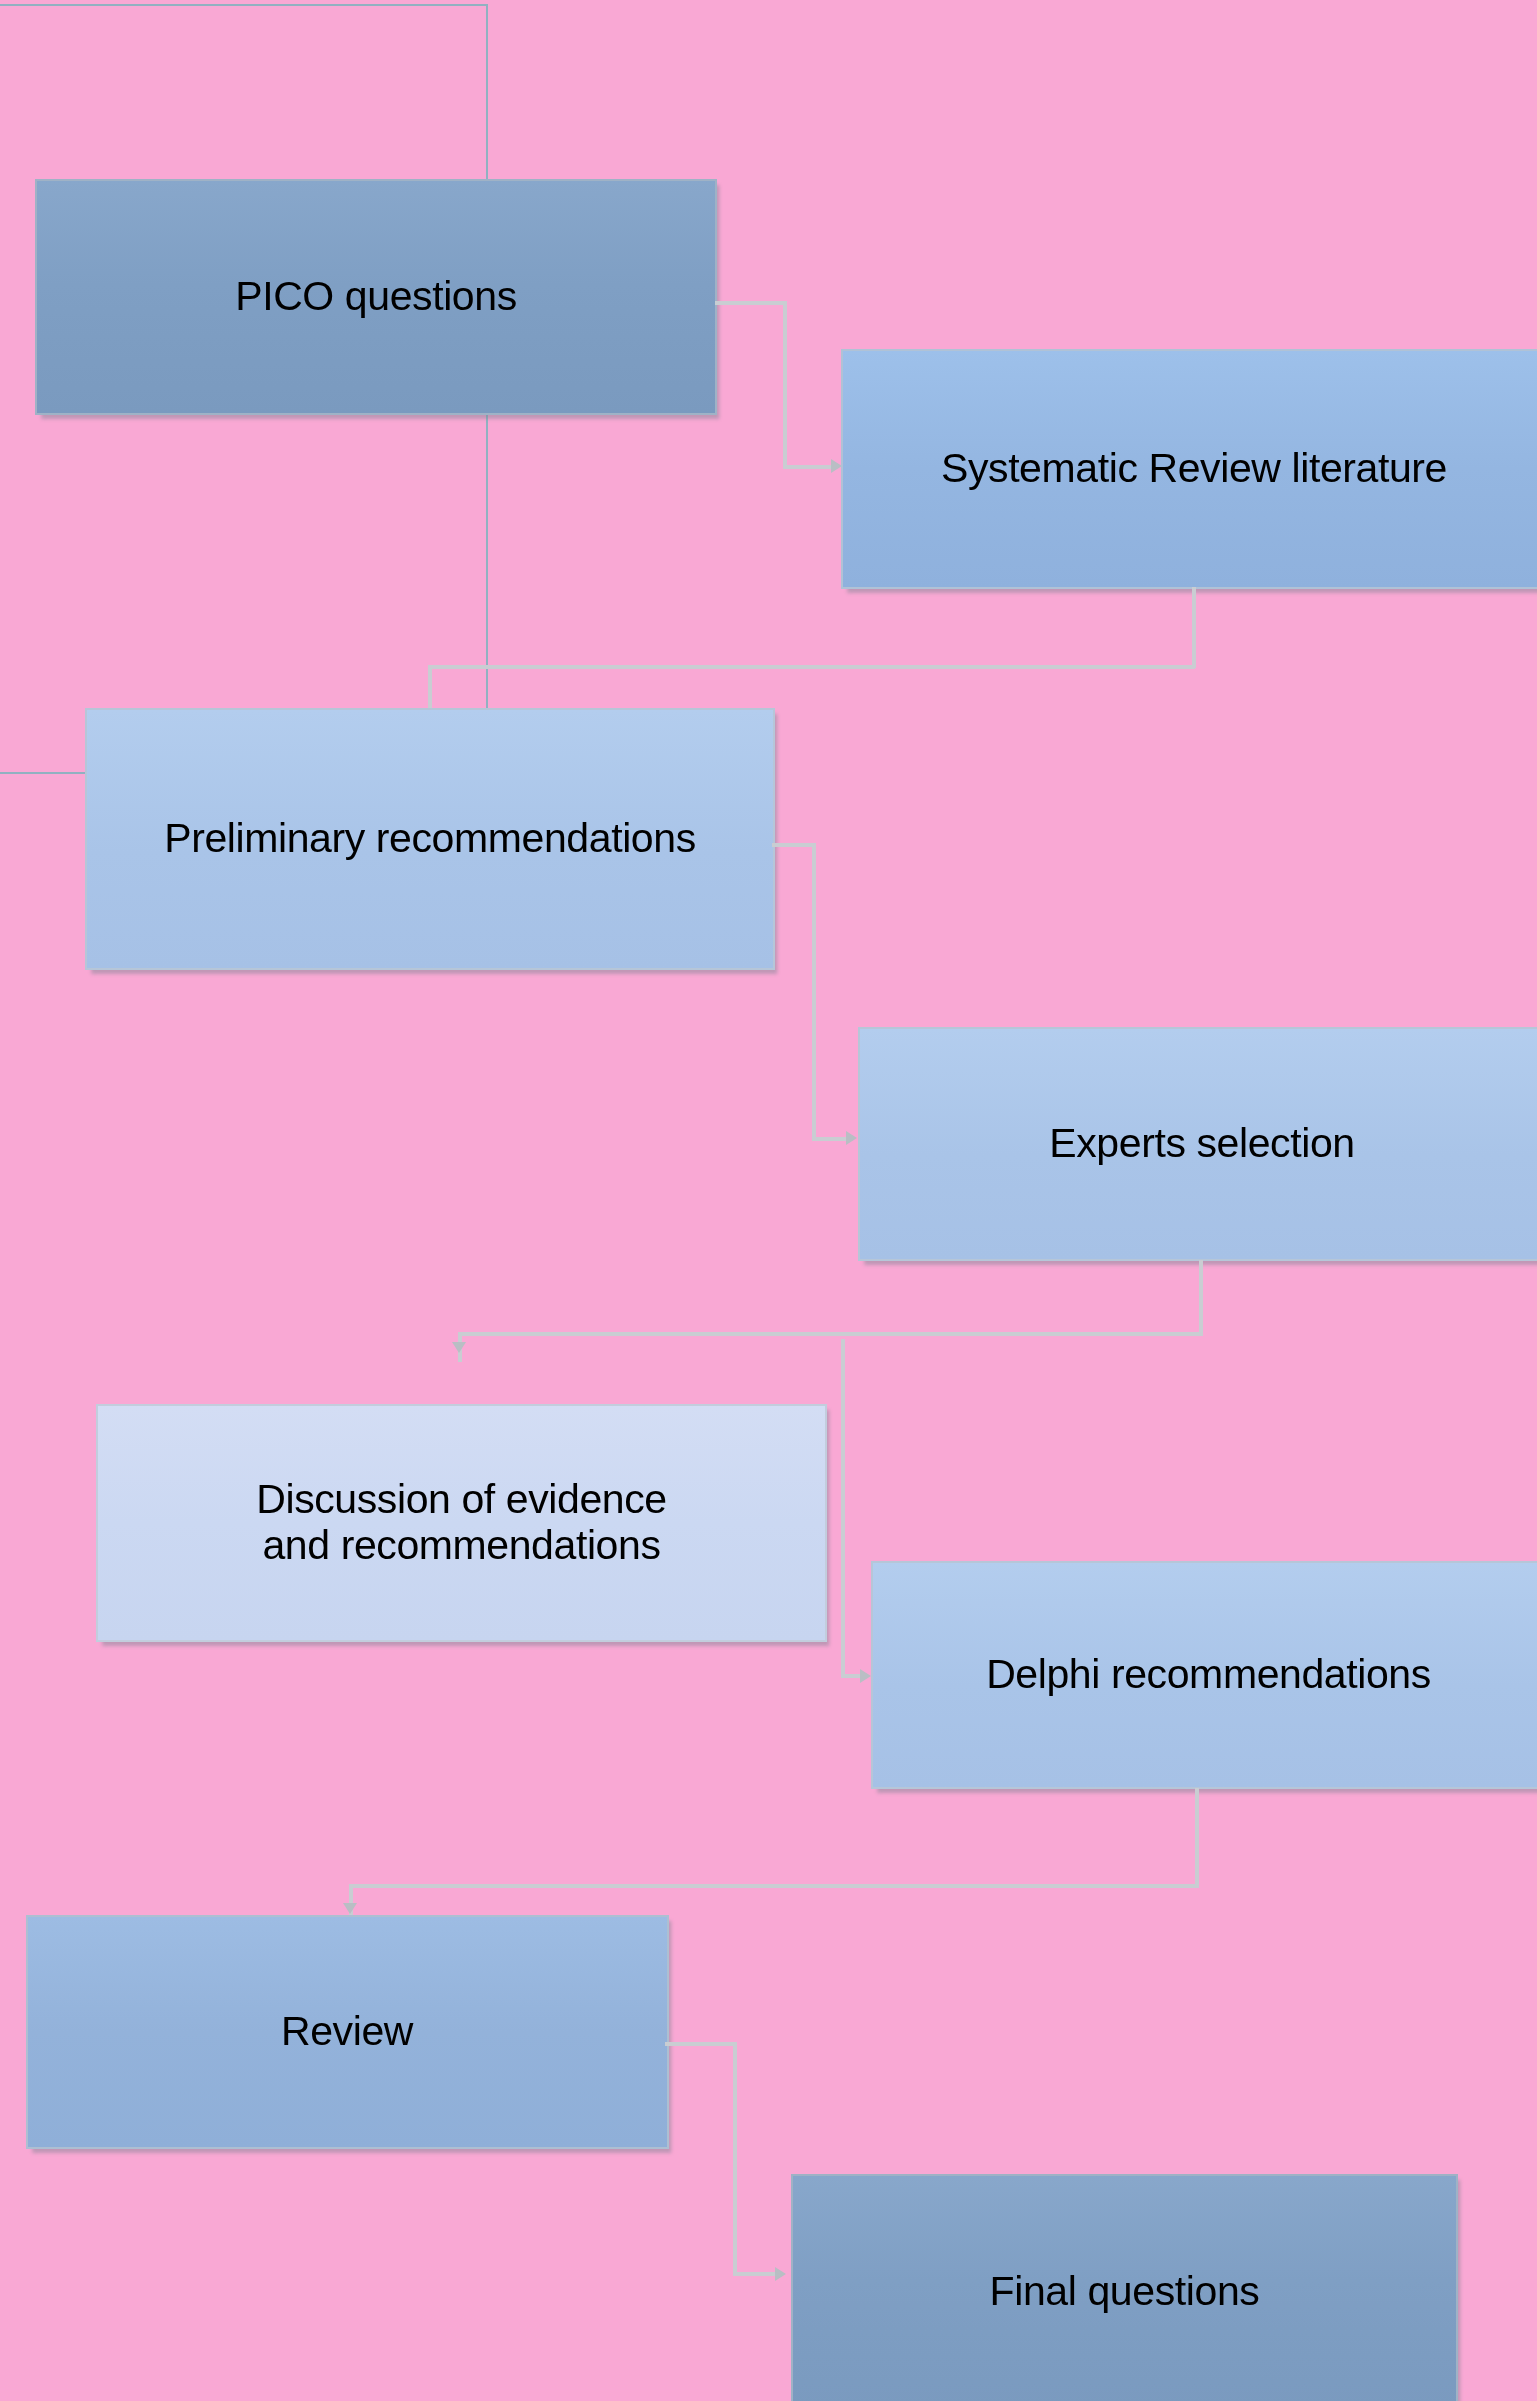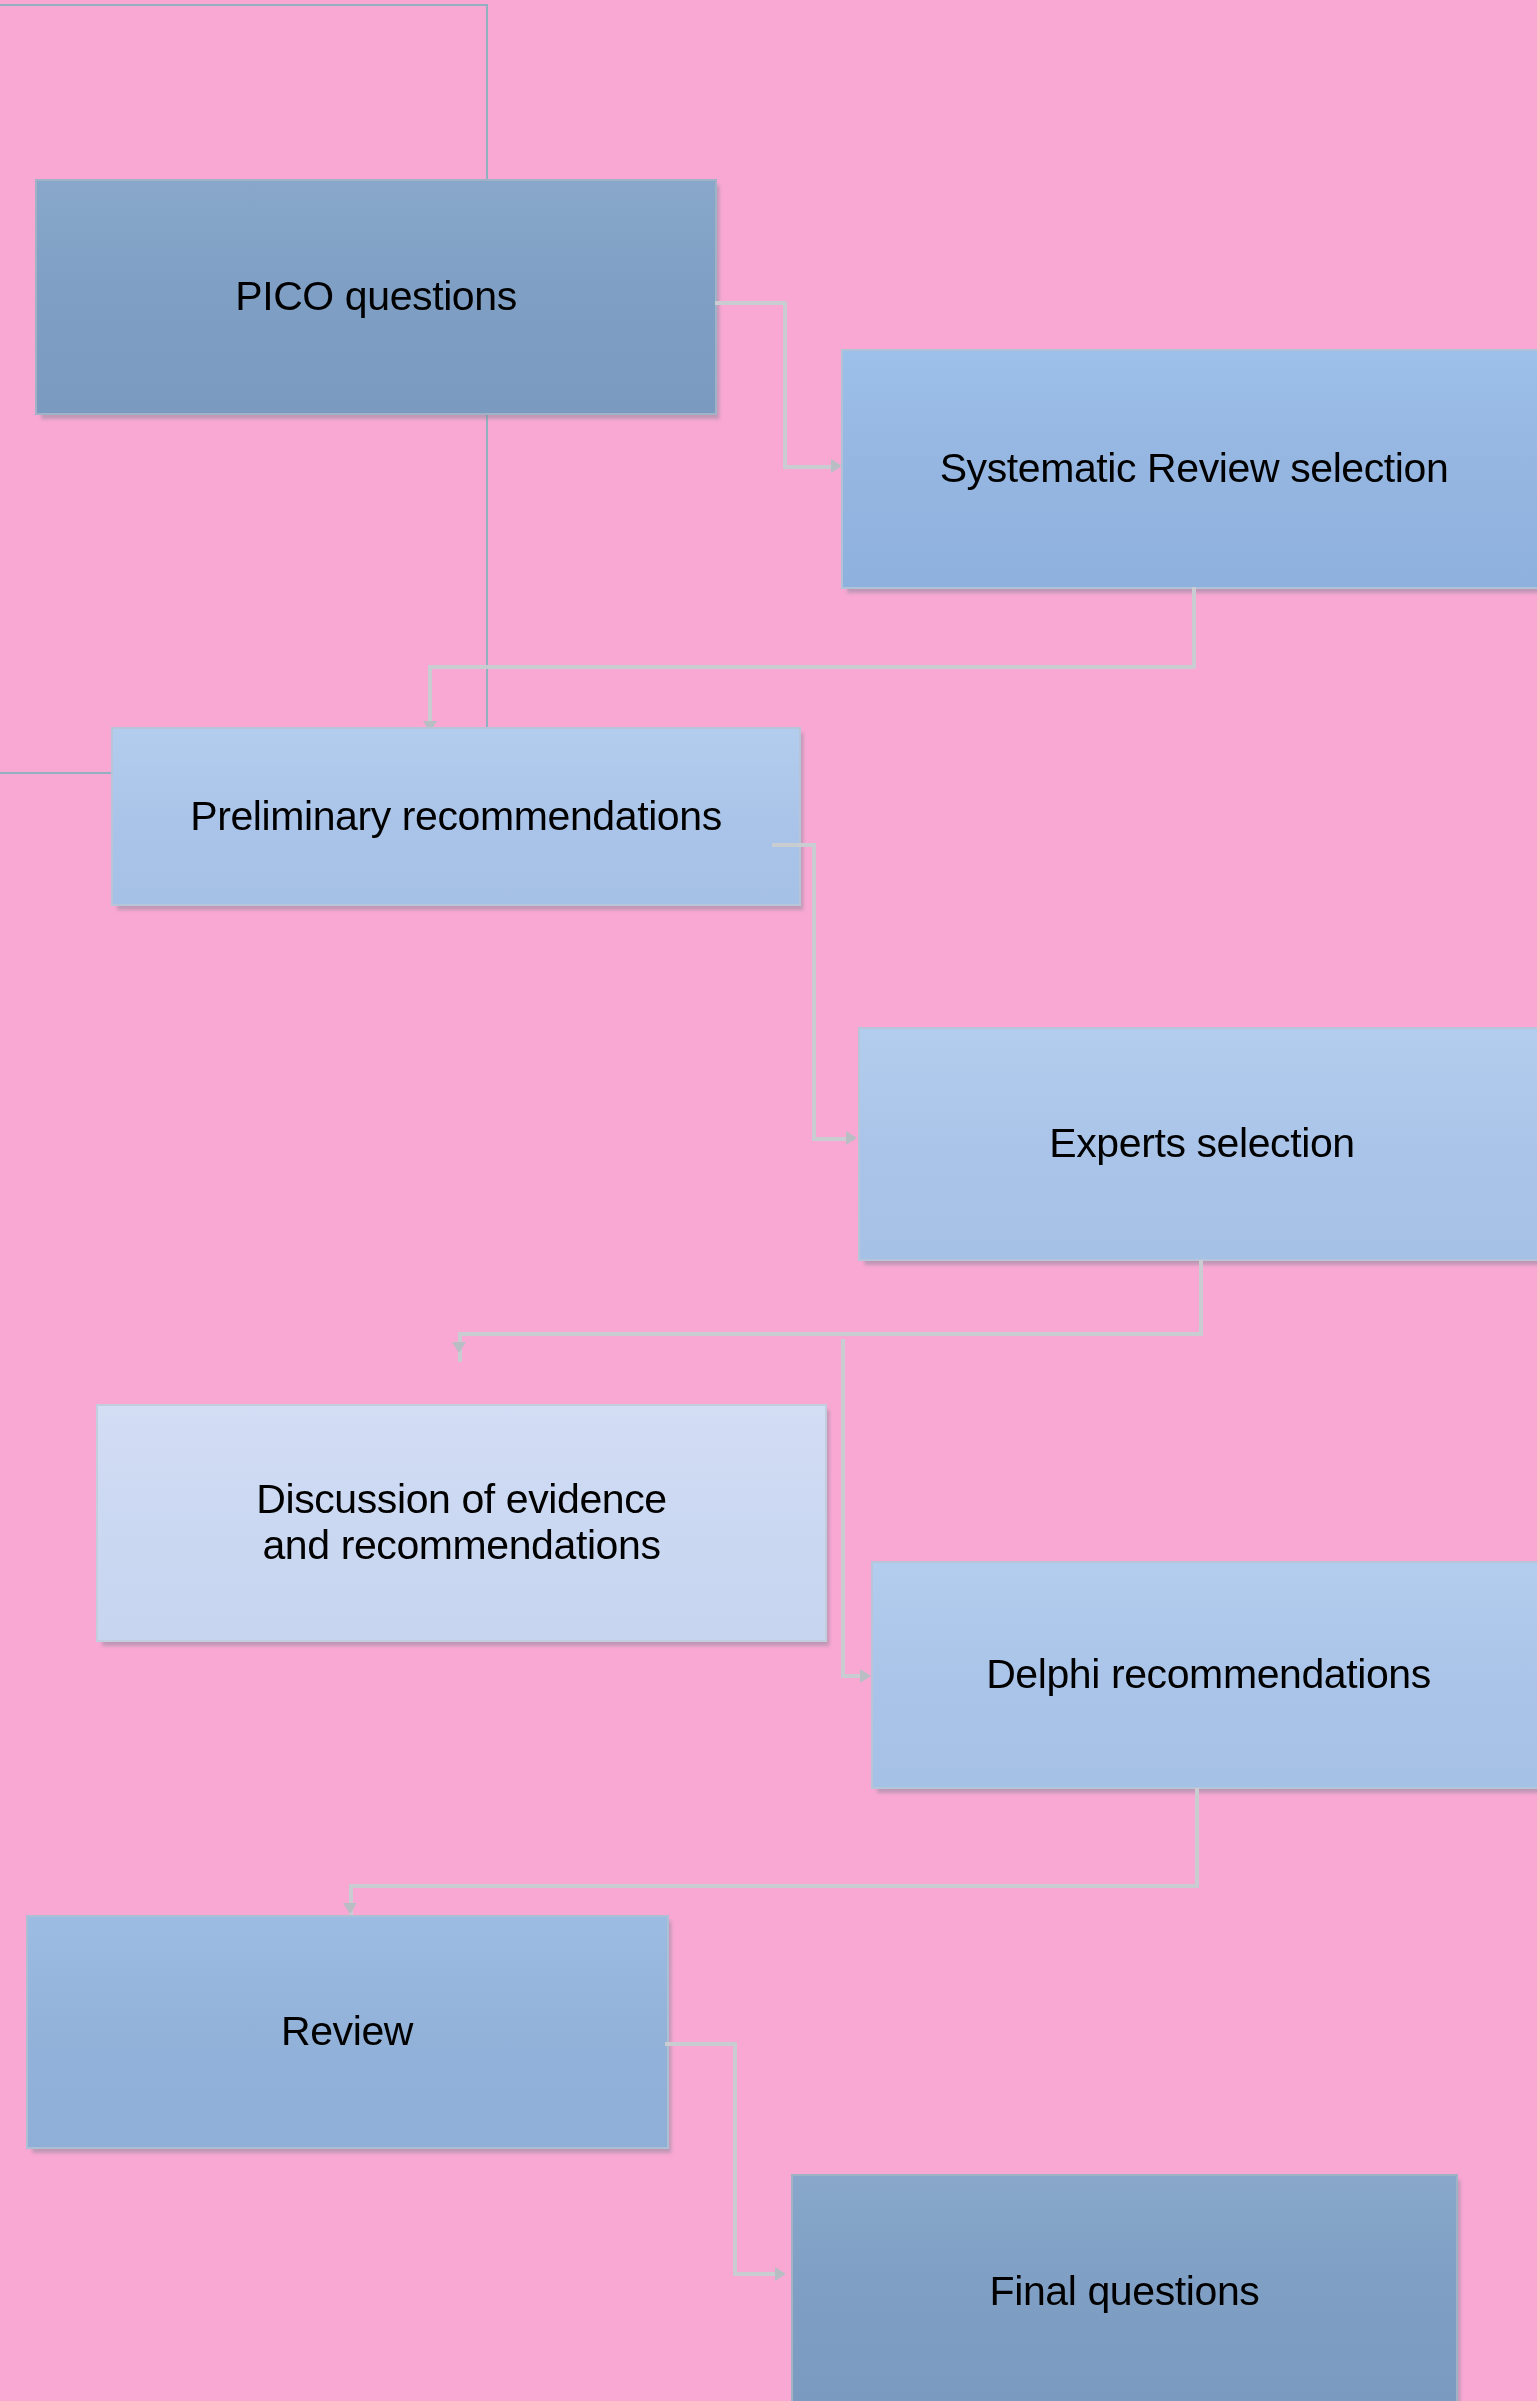--- a/index.html
+++ b/index.html
@@ -85,29 +85,29 @@
   <div class="node tone-dark" style="left:35px;top:179px;width:682px;height:236px;">
     <span class="lbl">PICO questions</span>
   </div>
 
   <div class="seg h" style="left:715px;top:301px;width:71px;"></div>
   <div class="seg v" style="left:783px;top:301px;height:166px;"></div>
   <div class="seg h" style="left:783px;top:465px;width:51px;"></div>
   <div class="arrow-r" style="left:831px;top:459px;"></div>
 
   <div class="node tone-mid" style="left:841px;top:349px;width:706px;height:240px;">
-    <span class="lbl">Systematic Review selection</span>
+    <span class="lbl">Systematic Review literature</span>
   </div>
 
   <div class="seg v" style="left:1192px;top:587px;height:81px;"></div>
   <div class="seg h" style="left:428px;top:665px;width:767px;"></div>
   <div class="seg v" style="left:428px;top:665px;height:60px;"></div>
   <div class="arrow-d" style="left:423px;top:721px;"></div>
 
-  <div class="node tone-light" style="left:85px;top:727px;width:690px;height:179px;margin-left:26px;">
+  <div class="node tone-light" style="left:85px;top:708px;width:690px;height:262px;">
     <span class="lbl">Preliminary recommendations</span>
   </div>
 
   <div class="seg h" style="left:772px;top:843px;width:44px;"></div>
   <div class="seg v" style="left:812px;top:843px;height:297px;"></div>
   <div class="seg h" style="left:812px;top:1137px;width:35px;"></div>
   <div class="arrow-r" style="left:846px;top:1131px;"></div>
 
   <div class="node tone-light" style="left:858px;top:1027px;width:688px;height:234px;">
     <span class="lbl">Experts selection</span>

